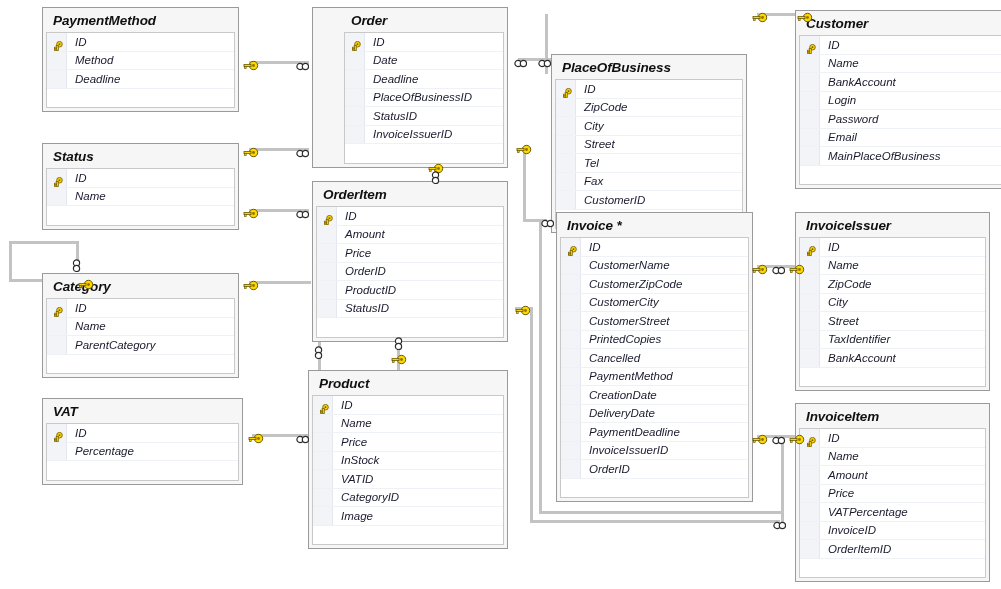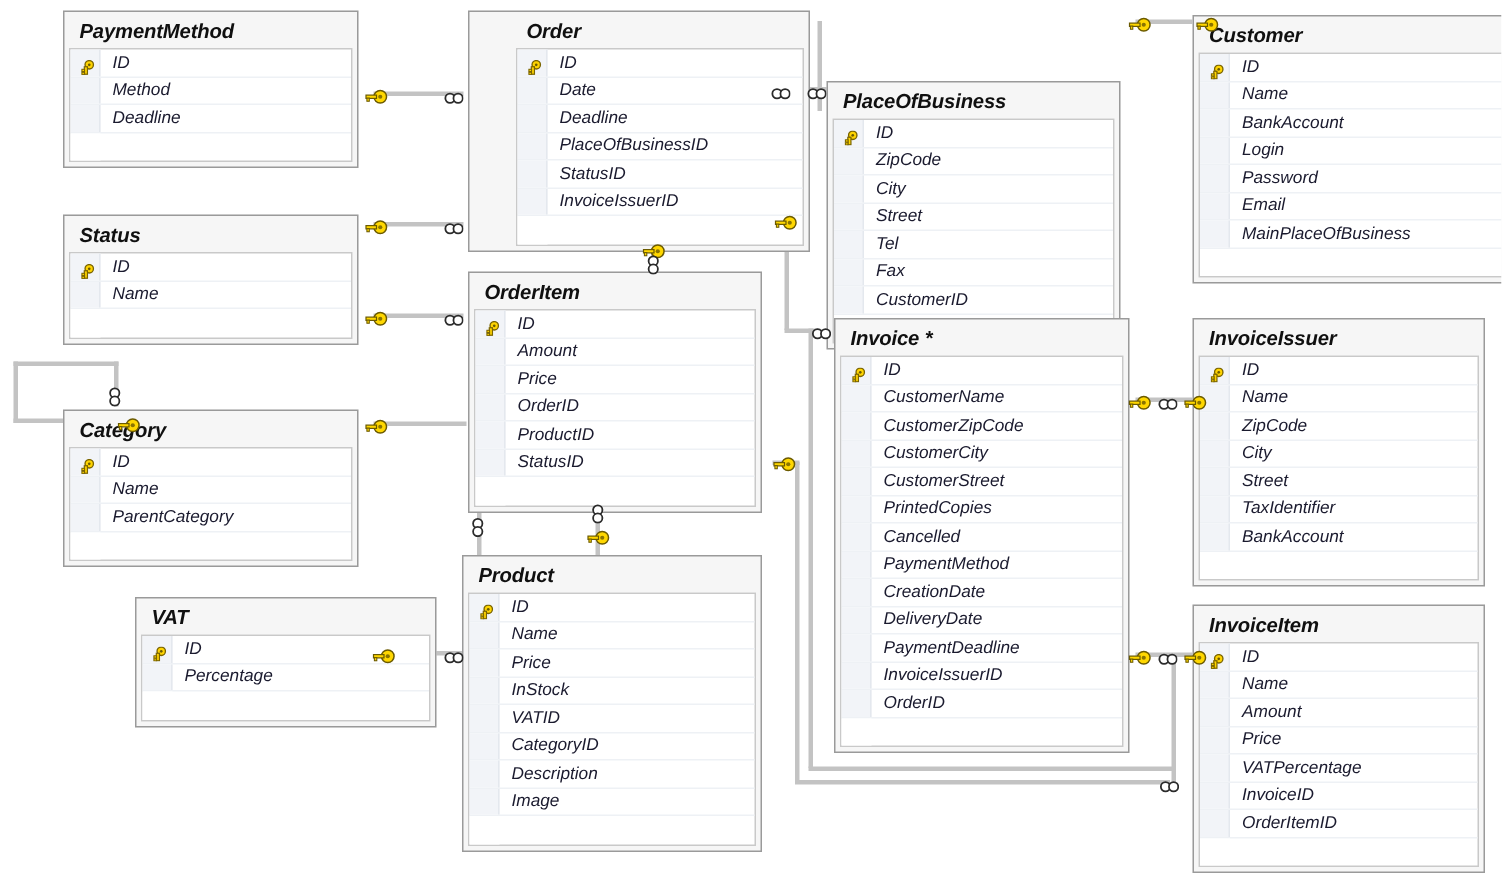--- a/index.html
+++ b/index.html
@@ -241,21 +241,21 @@
         <div class="attr-row">
           <div class="attr-gutter"></div>
           <div class="attr-name">Deadline</div>
         </div>
         <div class="attr-row empty">
           <div class="attr-gutter"></div>
           <div class="attr-name"></div>
         </div>
       </div>
     </div>
-    <div class="entity" style="left: 312px; top: 7px; width: 228px; padding-left: 31px;">
+    <div class="entity" style="left: 312px; top: 7px; width: 196px; padding-left: 31px;">
       <div class="entity-title">Order</div>
       <div class="entity-body">
         <div class="attr-row">
           <div class="attr-gutter">
             <span class="key-glyph"><svg width="11" height="10" viewBox="0 0 11 10">
                 <use href="#sym-keysmall"></use>
               </svg></span>
           </div>
           <div class="attr-name">ID</div>
         </div>
@@ -582,24 +582,20 @@
         <div class="attr-row">
           <div class="attr-gutter"></div>
           <div class="attr-name">VATID</div>
         </div>
         <div class="attr-row">
           <div class="attr-gutter"></div>
           <div class="attr-name">CategoryID</div>
         </div>
         <div class="attr-row">
           <div class="attr-gutter"></div>
-          <div class="attr-name">Description</div>
-        </div>
-        <div class="attr-row">
-          <div class="attr-gutter"></div>
           <div class="attr-name">Image</div>
         </div>
         <div class="attr-row empty">
           <div class="attr-gutter"></div>
           <div class="attr-name"></div>
         </div>
       </div>
     </div>
     <div class="entity" style="left: 795px; top: 403px; width: 195px;">
       <div class="entity-title">InvoiceItem</div>
@@ -635,21 +631,21 @@
         <div class="attr-row">
           <div class="attr-gutter"></div>
           <div class="attr-name">OrderItemID</div>
         </div>
         <div class="attr-row empty">
           <div class="attr-gutter"></div>
           <div class="attr-name"></div>
         </div>
       </div>
     </div>
-    <div class="entity" style="left: 42px; top: 398px; width: 201px; margin-left: 48px;">
+    <div class="entity" style="left: 42px; top: 398px; width: 201px;">
       <div class="entity-title">VAT</div>
       <div class="entity-body">
         <div class="attr-row">
           <div class="attr-gutter">
             <span class="key-glyph"><svg width="11" height="10" viewBox="0 0 11 10">
                 <use href="#sym-keysmall"></use>
               </svg></span>
           </div>
           <div class="attr-name">ID</div>
         </div>

